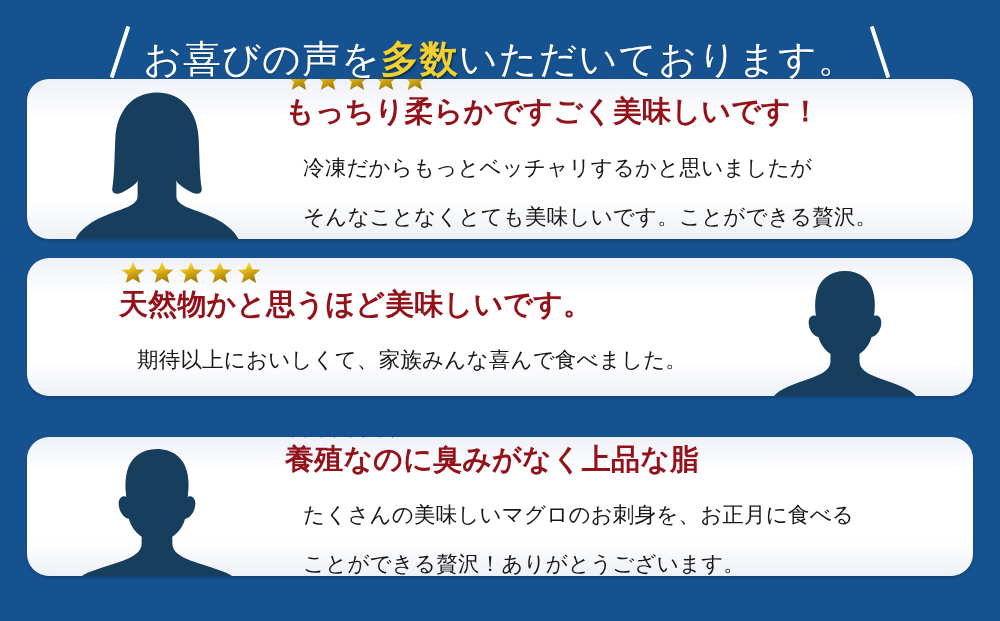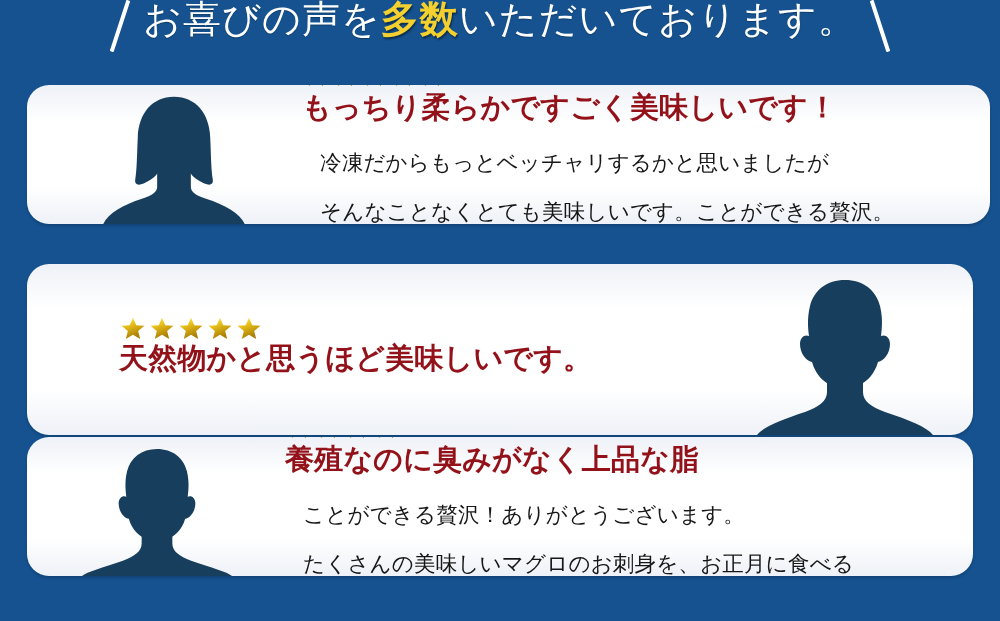--- a/index.html
+++ b/index.html
@@ -10,21 +10,21 @@
     position:relative;
   }
   #banner{
     position:absolute;left:0;top:0;width:1000px;height:621px;
     background:#15528F;
   }
 
   
   #header{
     position:absolute;left:0;top:0;width:1000px;height:78px;
-    display:flex;align-items:flex-start;justify-content:center;
+    display:flex;align-items:flex-end;justify-content:center;
   }
   .slash{
     display:block;width:34px;height:52px;position:relative;flex:0 0 auto;
   }
   .slash i{
     position:absolute;display:block;width:4px;height:54px;background:#ffffff;
     left:15px;top:-1px;border-radius:1px;
   }
   .slash.left i{transform:rotate(18deg);}
   .slash.right i{transform:rotate(-18deg);}
@@ -35,22 +35,22 @@
   }
   #headline .hl{color:#F4D02E;text-shadow:1px 2px 2px rgba(0,0,0,.45);font-weight:700;}
 
   
   .card{
     position:absolute;left:27px;width:946px;
     background:linear-gradient(180deg,#eef1f7 0%,#ffffff 26%,#ffffff 74%,#eef1f7 100%);
     border-radius:22px;overflow:hidden;
     box-shadow:0 2px 3px rgba(0,0,0,.18);
   }
-  #card-1{top:85px;height:139px;padding-left:17px;}
-  #card-2{top:264px;height:171px;font-family:Liberation Mono, monospace;}
+  #card-1{top:79px;height:160px;}
+  #card-2{top:258px;height:138px;}
   #card-3{top:437px;height:139px;}
 
   .card-inner{position:relative;width:100%;height:100%;}
 
   
   .avatar{
     position:absolute;bottom:0;width:200px;height:100%;
     display:flex;align-items:flex-end;justify-content:center;
   }
   .avatar.left{left:30px;}
@@ -157,20 +157,21 @@
             </svg>
           <svg viewBox="0 0 24 24">
               <path d="M12 2.4 L14.9 9.1 L22.2 9.6 L16.6 14.3 L18.4 21.4 L12 17.5 L5.6 21.4 L7.4 14.3 L1.8 9.6 L9.1 9.1 Z" fill="url(#g1a)"></path>
             </svg>
           <svg viewBox="0 0 24 24">
               <path d="M12 2.4 L14.9 9.1 L22.2 9.6 L16.6 14.3 L18.4 21.4 L12 17.5 L5.6 21.4 L7.4 14.3 L1.8 9.6 L9.1 9.1 Z" fill="url(#g1a)"></path>
             </svg>
         </div>
         <div class="q-title">天然物かと思うほど美味しいです。</div>
         <div class="q-body">
+          <div>期待以上においしくて、家族みんな喜んで食べました。</div>
         </div>
       </div>
     </div>
   </div>
 
   <div class="card" id="card-3">
     <div class="card-inner">
       <div class="avatar left">
         <svg viewBox="0 0 176 163" preserveAspectRatio="xMidYMax meet" aria-hidden="true">
           <g fill="#173E5C">
@@ -189,20 +190,20 @@
             </svg>
           <svg viewBox="0 0 24 24">
               <path d="M12 2.4 L14.9 9.1 L22.2 9.6 L16.6 14.3 L18.4 21.4 L12 17.5 L5.6 21.4 L7.4 14.3 L1.8 9.6 L9.1 9.1 Z" fill="url(#g1a)"></path>
             </svg>
           <svg viewBox="0 0 24 24">
               <path d="M12 2.4 L14.9 9.1 L22.2 9.6 L16.6 14.3 L18.4 21.4 L12 17.5 L5.6 21.4 L7.4 14.3 L1.8 9.6 L9.1 9.1 Z" fill="url(#g1a)"></path>
             </svg>
         </div>
         <div class="q-title">養殖なのに臭みがなく上品な脂</div>
         <div class="q-body">
+          <div>たくさんの美味しいマグロのお刺身を、お正月に食べる</div>
           <div>ことができる贅沢！ありがとうございます。</div>
-          <div>たくさんの美味しいマグロのお刺身を、お正月に食べる</div>
         </div>
       </div>
     </div>
   </div>
 
 </div>
 
 </body></html>

